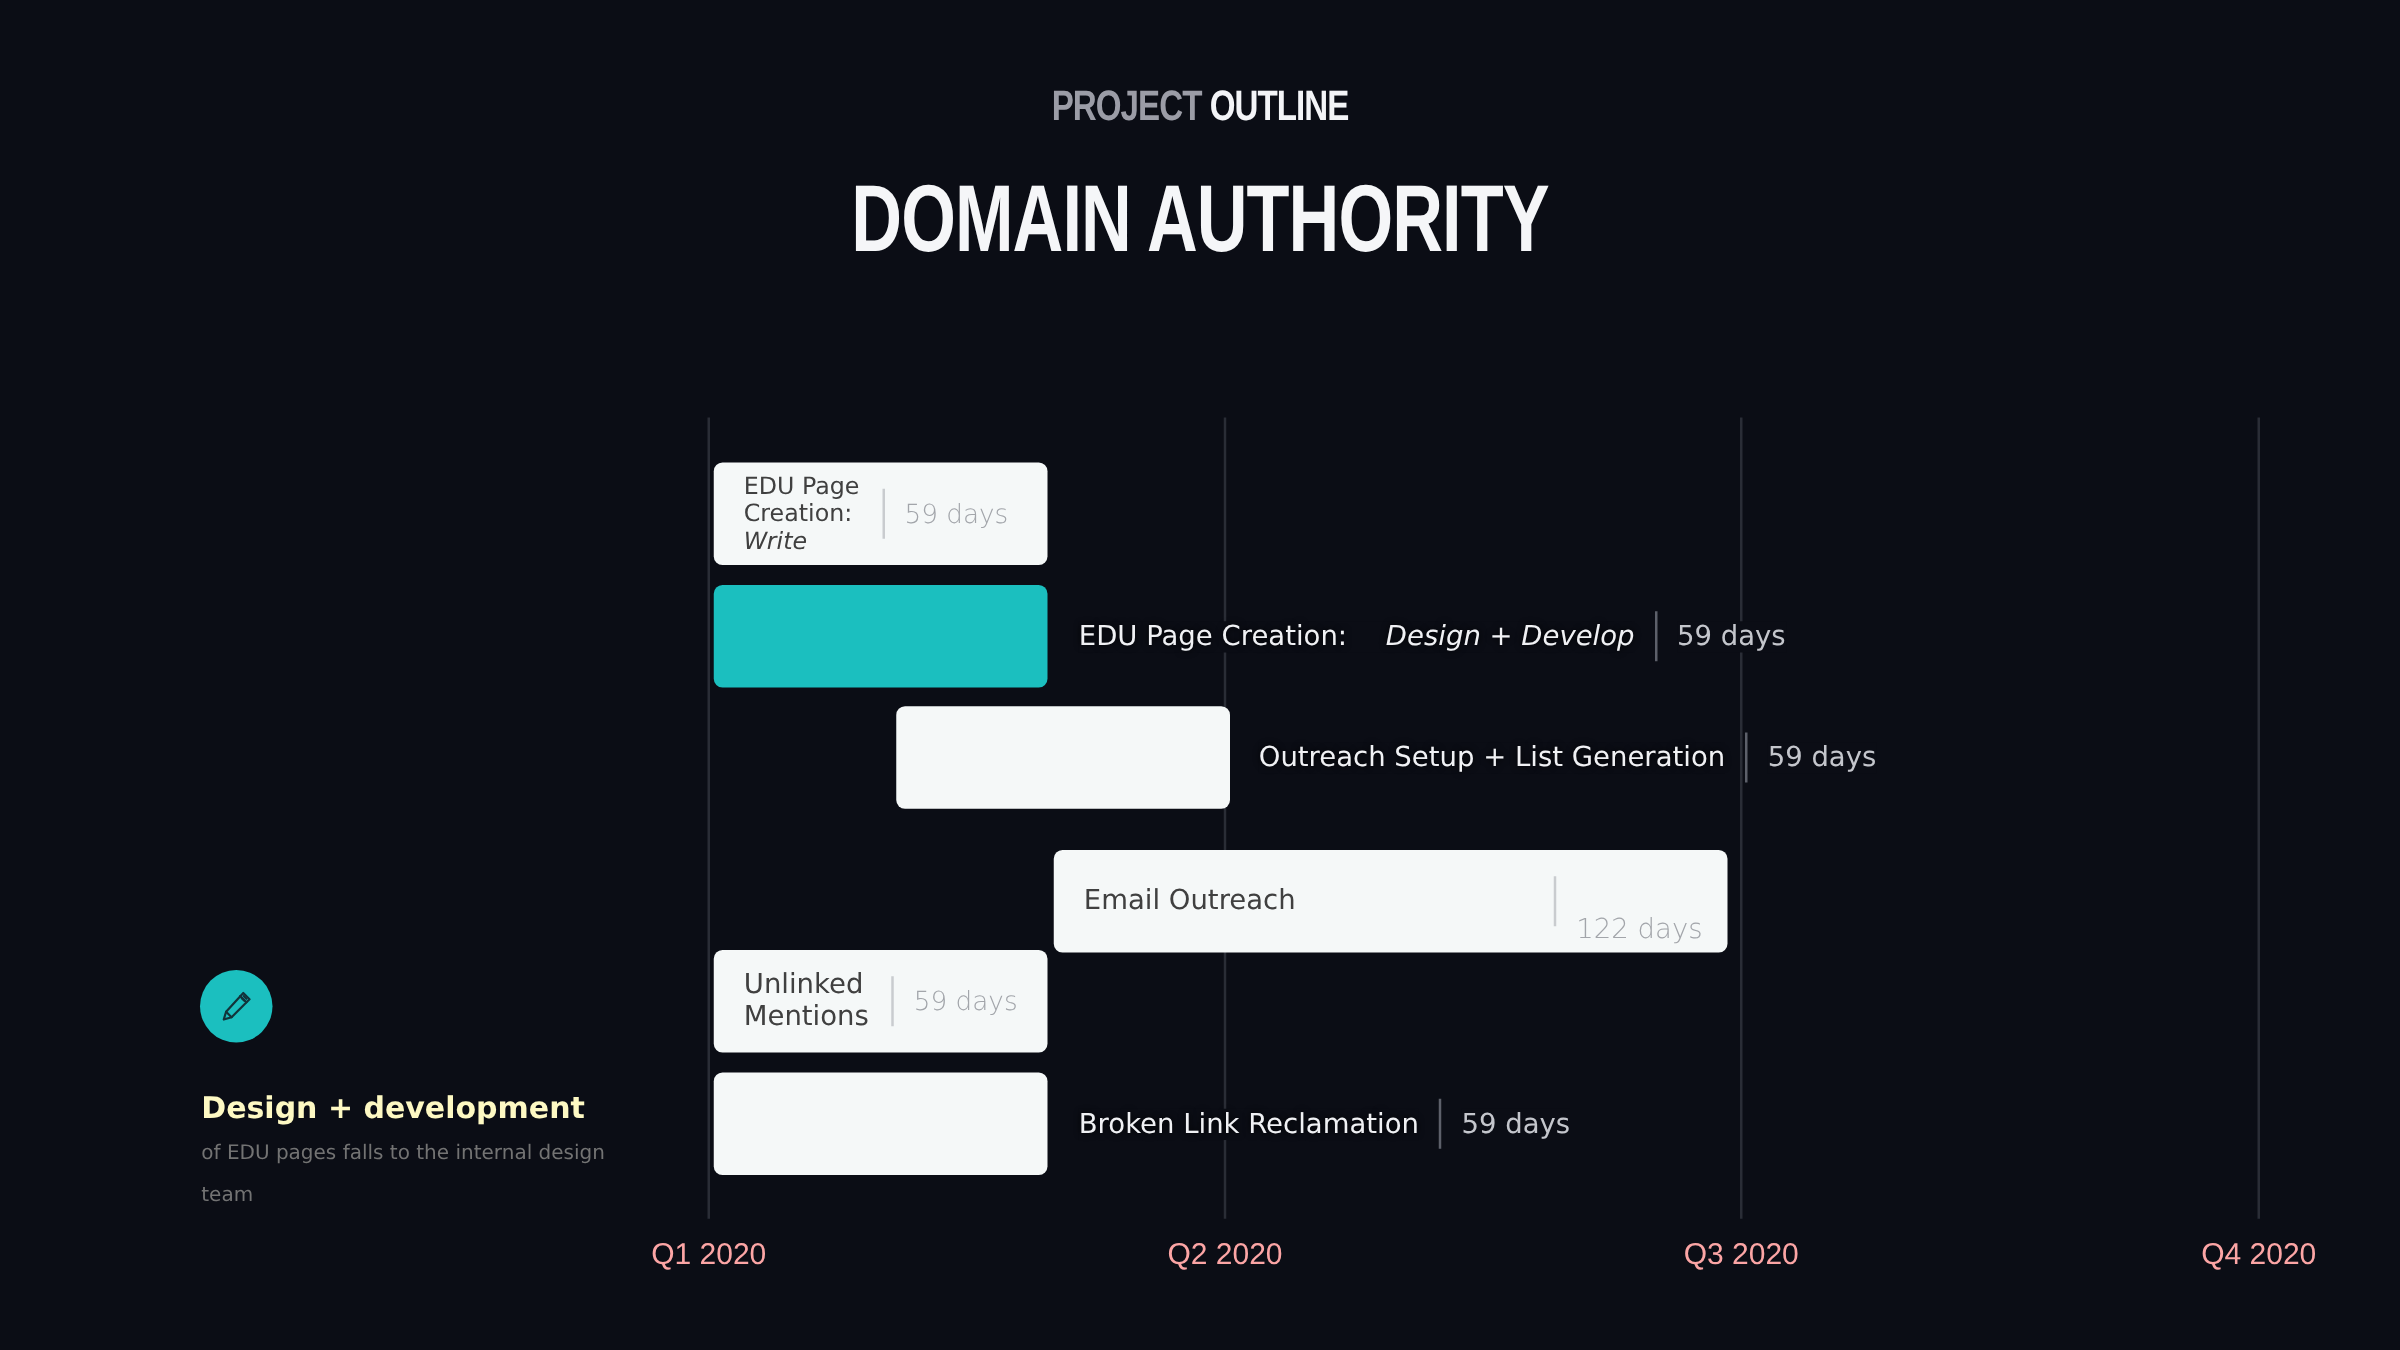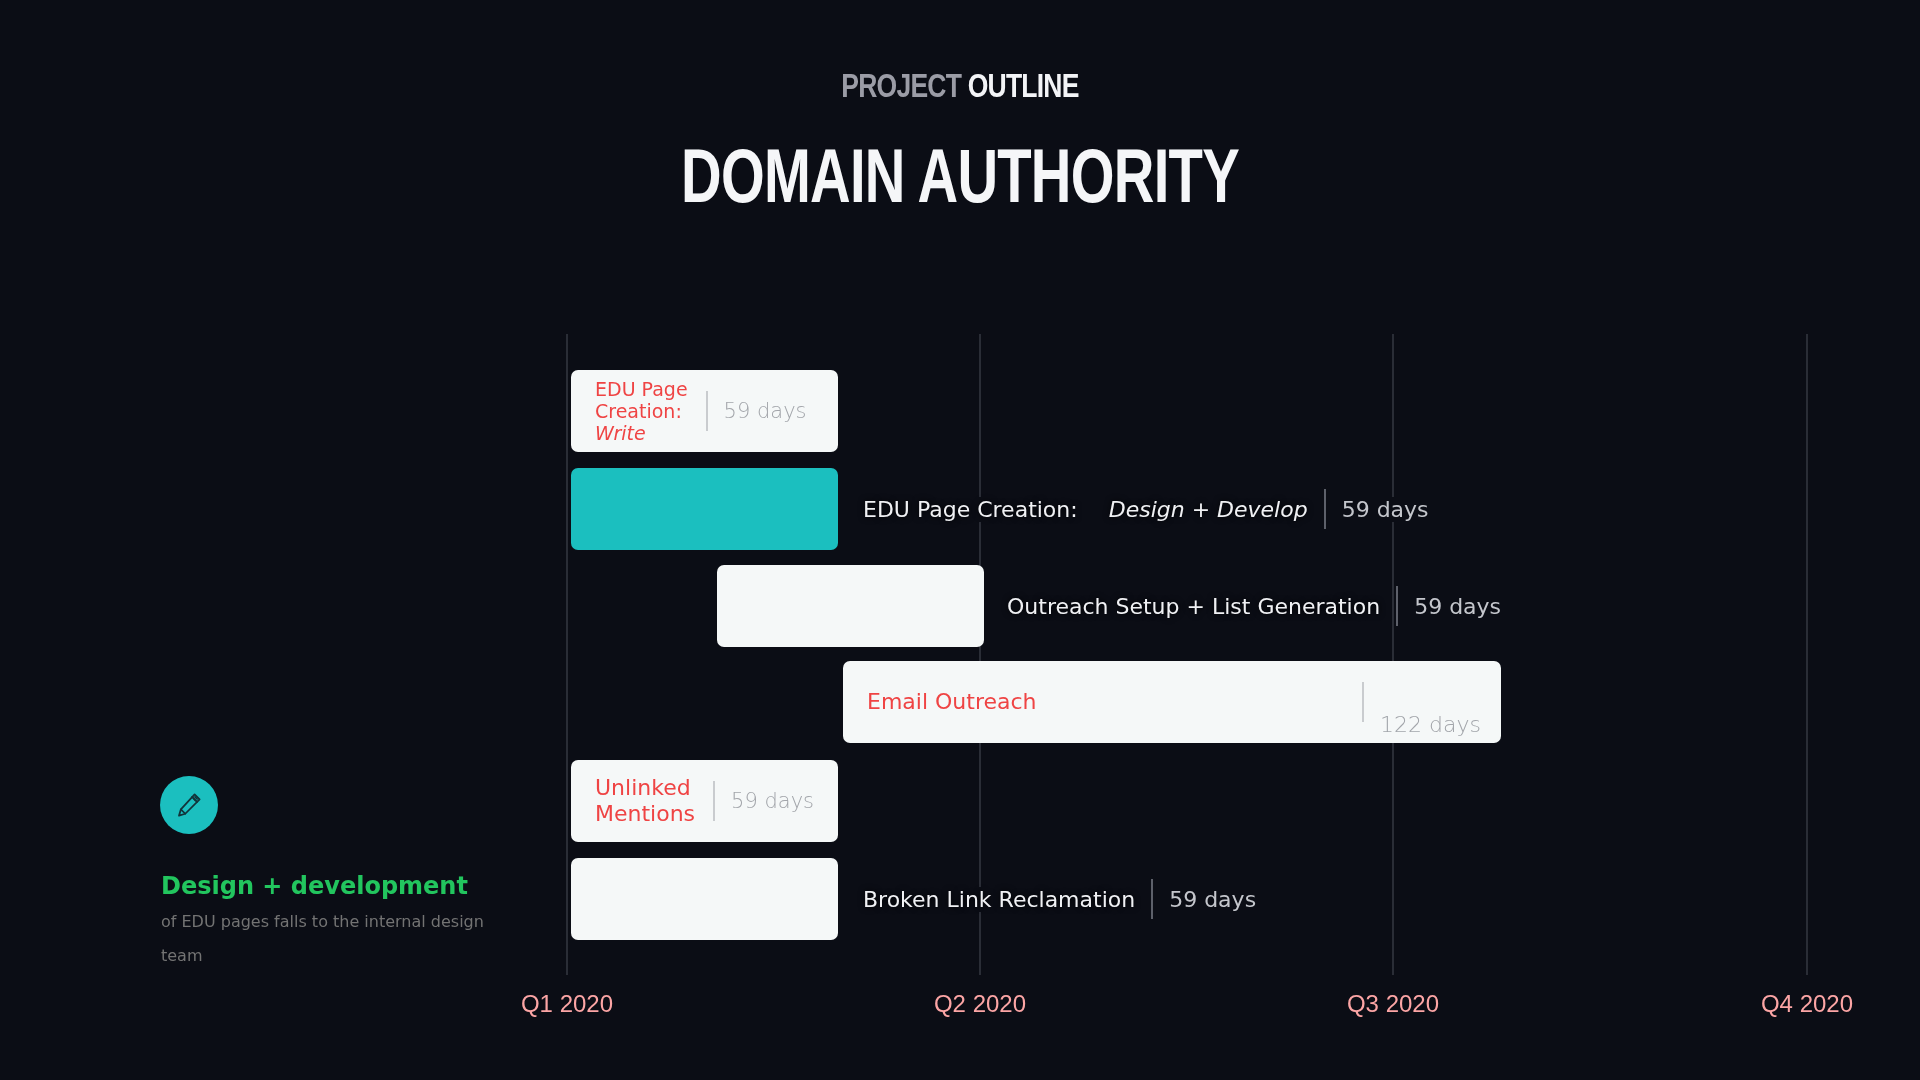--- a/index.html
+++ b/index.html
@@ -27,21 +27,21 @@
     position:absolute; top:990px; width:140px; margin-left:-70px;
     text-align:center; color:#fca5a5; font-size:24px;
     font-family:"Liberation Sans", sans-serif;
   }
   .bar {
     position:absolute; height:82px; border-radius:7px; background:#f5f8f8;
     box-sizing:border-box; display:flex; align-items:center;
   }
   .bar.teal { background:#1bbfbf; }
   .bar-inner-label {
-    color:#ef4444; font-size:19px; line-height:22px; padding-left:24px;
+    color:#404040; font-size:19px; line-height:22px; padding-left:24px;
     font-family:"DejaVu Sans", sans-serif;
   }
   .bar-inner-label.big { font-size:22px; line-height:26px; }
   .bar-inner-label i { font-style:italic; }
   .bar-divider {
     width:2px; background:#c9cccf; height:40px; margin:0 16px 0 18px;
   }
   .bar-inner-days {
     color:#a2a5aa; font-size:21px; font-family:"DejaVu Sans", sans-serif;
     font-weight:300;
@@ -61,21 +61,21 @@
   .ext-days {
     color:#c4c6cc; font-size:22px; font-family:"DejaVu Sans", sans-serif;
     background:#0b0d15;
   }
   .note-icon {
     position:absolute; left:160px; top:776px; width:58px; height:58px;
     border-radius:50%; background:#1bbfbf;
     display:flex; align-items:center; justify-content:center;
   }
   .note-title {
-    position:absolute; left:161px; top:872px; color:#22c55e;
+    position:absolute; left:161px; top:872px; color:#fef9c3;
     font-size:24px; font-weight:bold; font-family:"DejaVu Sans", sans-serif;
   }
   .note-body {
     position:absolute; left:161px; top:905px; width:340px;
     color:#737373; font-size:16px; line-height:34px;
     font-family:"DejaVu Sans", sans-serif;
   }
 </style>
 </head>
 <body>
@@ -113,21 +113,21 @@
   <span class="ext-days">59 days</span>
 </div>
 
 <div class="bar" style="left:717px; top:565px; width:267px;"></div>
 <div class="ext-label" style="left:1007px; top:565px;">
   <span class="ext-name">Outreach Setup + List Generation</span>
   <span class="ext-divider"></span>
   <span class="ext-days">59 days</span>
 </div>
 
-<div class="bar" style="left:843px; top:661px; width:658px;">
+<div class="bar" style="left:843px; top:680px; width:539px;">
   <div class="bar-inner-label big" style="flex:1">Email Outreach</div>
   <div class="bar-divider"></div>
   <div class="bar-inner-days" style="padding-right:20px; font-size:22px;margin-top:45px;">122 days</div>
 </div>
 
 <div class="bar" style="left:571px; top:760px; width:267px;">
   <div class="bar-inner-label big">
     <div>Unlinked</div>
     <div>Mentions</div>
   </div>

